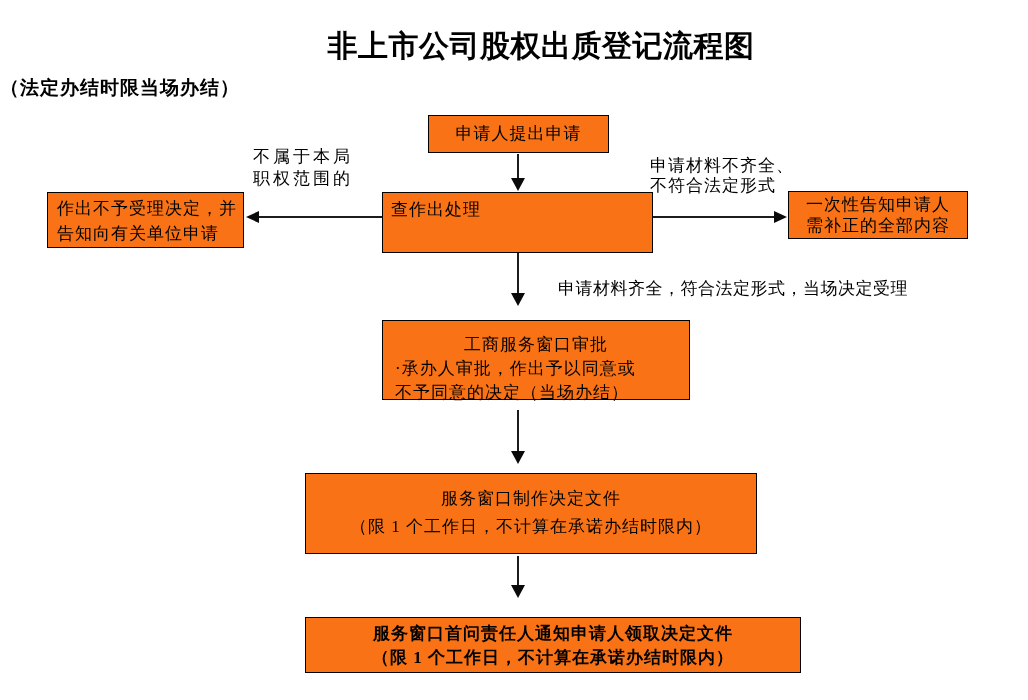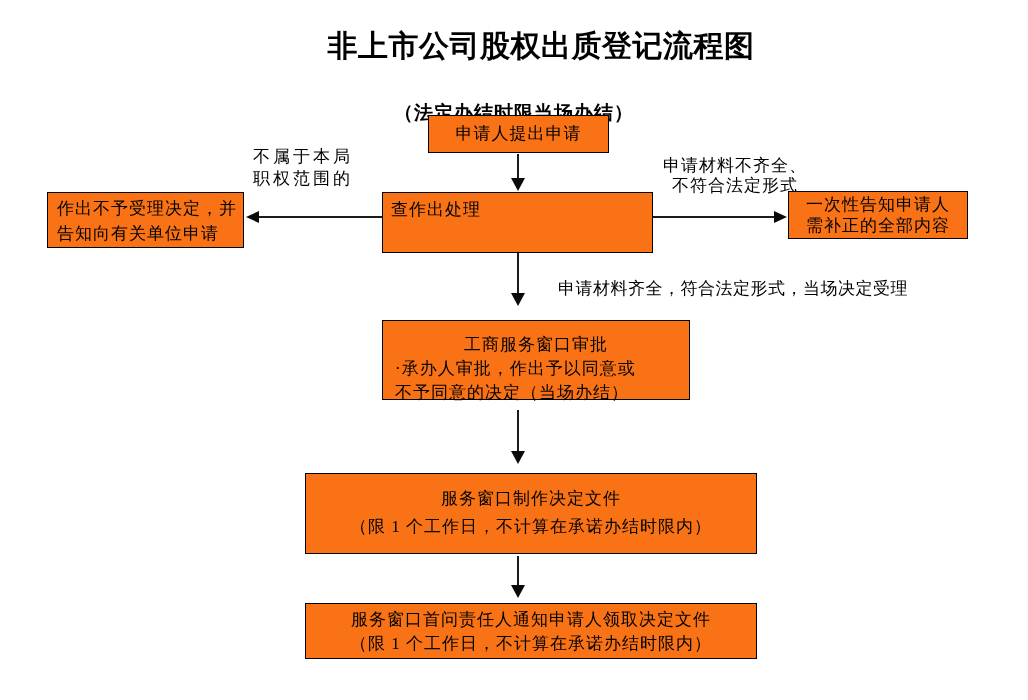--- a/index.html
+++ b/index.html
@@ -15,47 +15,47 @@
     overflow: hidden;
   }
   .title {
     position: absolute; left: 0; top: 26px; width: 1028px;
     text-align: center;
     font-family: "Liberation Sans", "DejaVu Sans", sans-serif;
     font-weight: bold; font-size: 30px; letter-spacing: 0.5px; margin-left: 27px;
   }
   .subtitle {
     position: absolute; left: 0; top: 75px; width: 1028px;
-    text-align: center;
-    font-weight: bold; font-size: 19px; letter-spacing: 1px; margin-top: 25px;
+    text-align: left;
+    font-weight: bold; font-size: 19px; letter-spacing: 1px;
   }
   .box {
     position: absolute;
     border: 1px solid #000000;
     background: #f97316;
     font-size: 17px;
     letter-spacing: 1px;
     box-sizing: border-box;
   }
   .box .ln { white-space: nowrap; }
   .c { text-align: center; }
   .l { text-align: left; }
 
   .box-apply   { left: 428px; top: 115px; width: 181px; height: 38px; line-height: 36px; text-align: center; }
   .box-review  { left: 382px; top: 192px; width: 271px; height: 61px; padding: 4px 0 0 8px; line-height: 26px; }
   .box-reject  { left: 47px;  top: 192px; width: 197px; height: 56px; padding: 3px 0 0 9px; line-height: 25px; }
   .box-correct { left: 788px; top: 191px; width: 180px; height: 48px; padding-top: 2px; line-height: 21px; text-align: center; }
   .box-approval{ left: 382px; top: 320px; width: 308px; height: 80px; padding-top: 12px; line-height: 24px; }
   .box-approval .indent { padding-left: 12px; }
   .box-make    { left: 305px; top: 473px; width: 452px; height: 81px; padding-top: 11px; line-height: 28px; text-align: center; }
-  .box-pickup  { left: 305px; top: 603px; width: 452px; height: 56px; padding-top: 4px; line-height: 24px; text-align: center; }
+  .box-pickup  { left: 305px; top: 617px; width: 496px; height: 56px; padding-top: 4px; line-height: 24px; text-align: center; font-weight: bold; }
 
   .edge-label { position: absolute; font-size: 17px; }
   .lbl-scope      { left: 253px; top: 146px; width: 135px; text-align: left; line-height: 22px; letter-spacing: 3px; }
-  .lbl-incomplete { left: 650px; top: 156px; width: 170px; text-align: center;  line-height: 20px; letter-spacing: 1px; }
+  .lbl-incomplete { left: 650px; top: 156px; width: 170px; text-align: left;  line-height: 20px; letter-spacing: 1px; }
   .lbl-complete   { left: 558px; top: 277px; white-space: nowrap; letter-spacing: 0.5px; }
 
   .vline { position: absolute; width: 2px; background: #1c1c1c; }
   .hline { position: absolute; height: 2px; background: #1c1c1c; }
   .head-down {
     position: absolute; width: 0; height: 0;
     border-left: 7px solid transparent; border-right: 7px solid transparent;
     border-top: 13px solid #0a0a0a;
   }
   .head-left {

